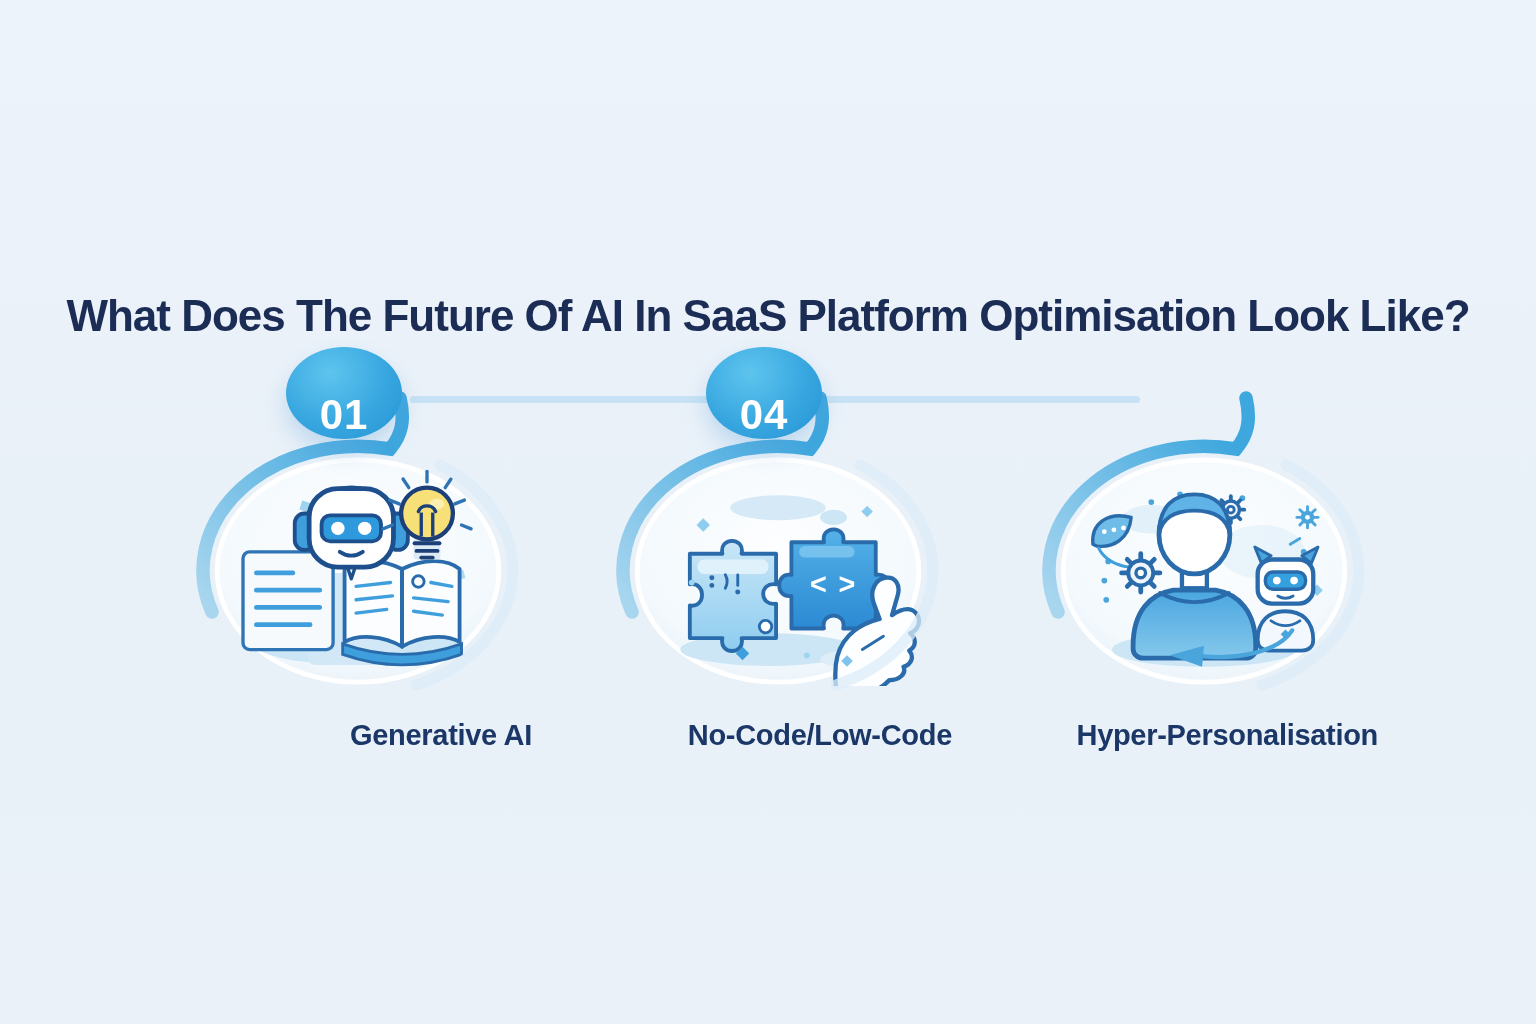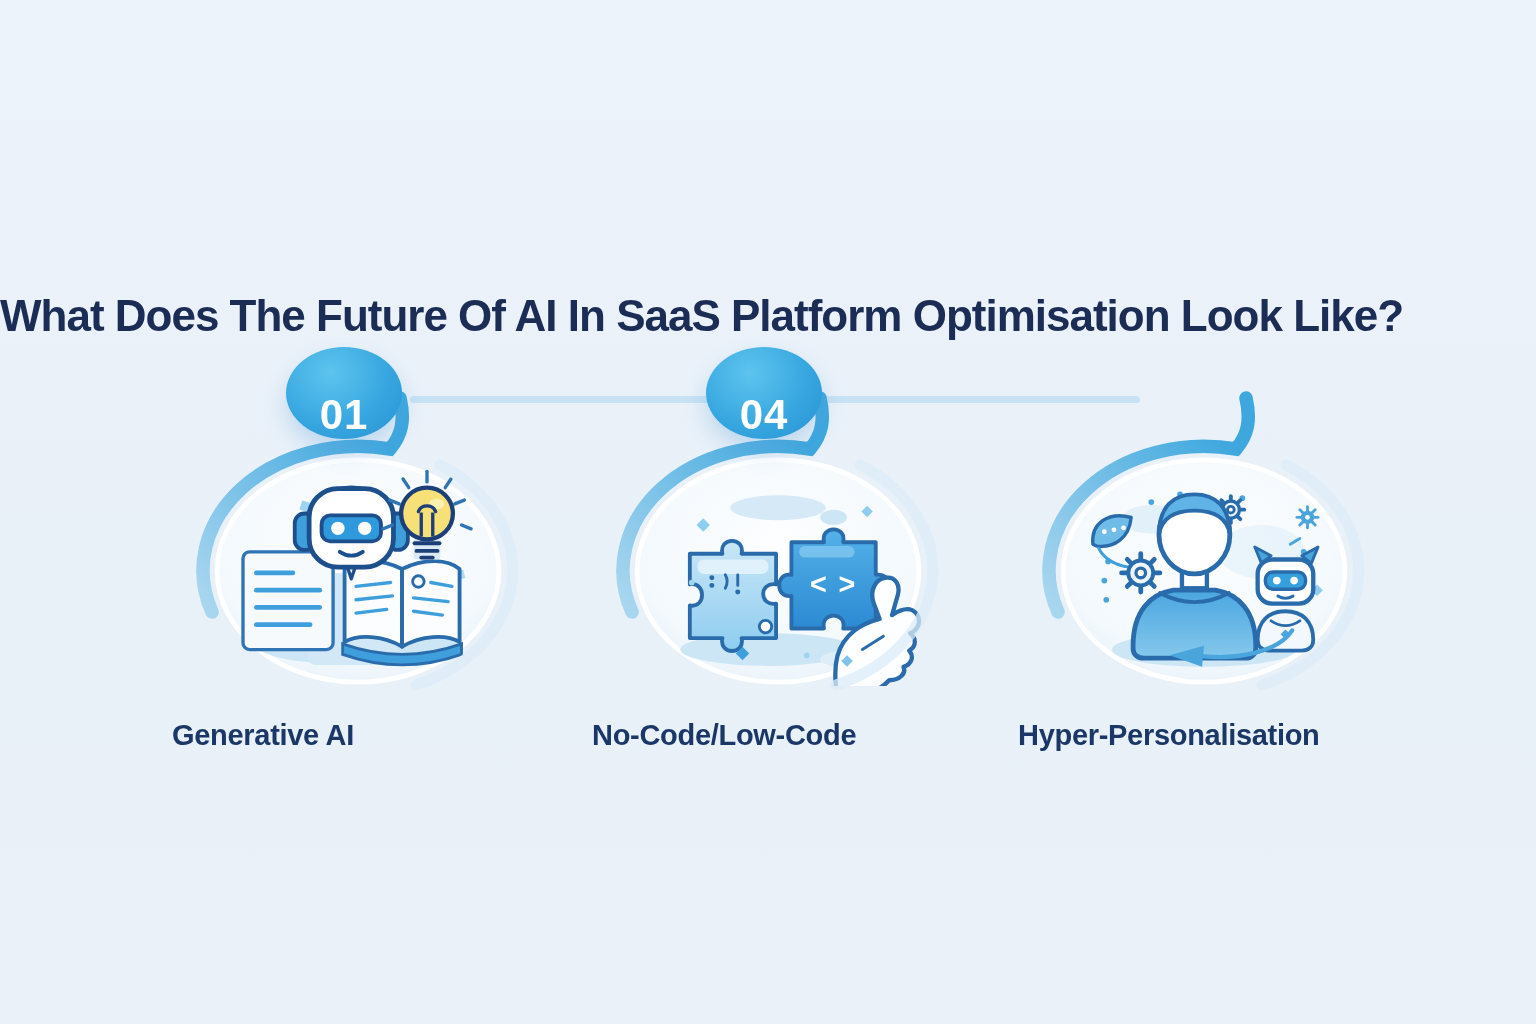--- a/index.html
+++ b/index.html
@@ -5,21 +5,21 @@
   html,body{margin:0;padding:0;}
   body{
     width:1536px;height:1024px;overflow:hidden;
     background:linear-gradient(180deg,#edf3fa 0%,#e8f0f8 60%,#eaf1f9 100%);
     font-family:"Liberation Sans", sans-serif;
     position:relative;
   }
   .canvas{position:absolute;inset:0;}
   .title{
     position:absolute;top:262px;left:0;width:1536px;
-    font-size:44px;font-weight:800;letter-spacing:-1px;
+    text-align:center;font-size:44px;font-weight:800;letter-spacing:-1px;
     color:#1b2c55;
   }
   .connector{
     position:absolute;top:396px;left:410px;width:730px;height:7px;
     background:#c7e2f4;border-radius:4px;
   }
   .group{position:absolute;top:336px;width:360px;height:480px;}
   .group.g1{left:172px;}
   .group.g2{left:592px;}
   .group.g3{left:1018px;}
@@ -28,21 +28,21 @@
   .badge{
     position:absolute;left:114px;top:11px;width:116px;height:92px;z-index:4;
     border-radius:50%;
     background:radial-gradient(ellipse at 38% 28%, #5ec4ee 0%, #38a7e0 55%, #2492d2 100%);
     box-shadow:0 12px 22px rgba(88,160,214,0.30);
     display:flex;align-items:flex-end;justify-content:center;
     color:#ffffff;font-size:42px;font-weight:700;letter-spacing:1px;
   }
   .label{
     position:absolute;left:0;top:379px;width:360px;z-index:4;
-    text-align:left;font-size:29px;font-weight:700;line-height:40px;
+    text-align:right;font-size:29px;font-weight:700;line-height:40px;
     color:#1b3767;letter-spacing:-0.3px;
   }
 </style>
 </head>
 <body>
 
 <div class="canvas">
 
   <h1 class="title">What Does The Future Of AI In SaaS Platform Optimisation Look Like?</h1>
 

